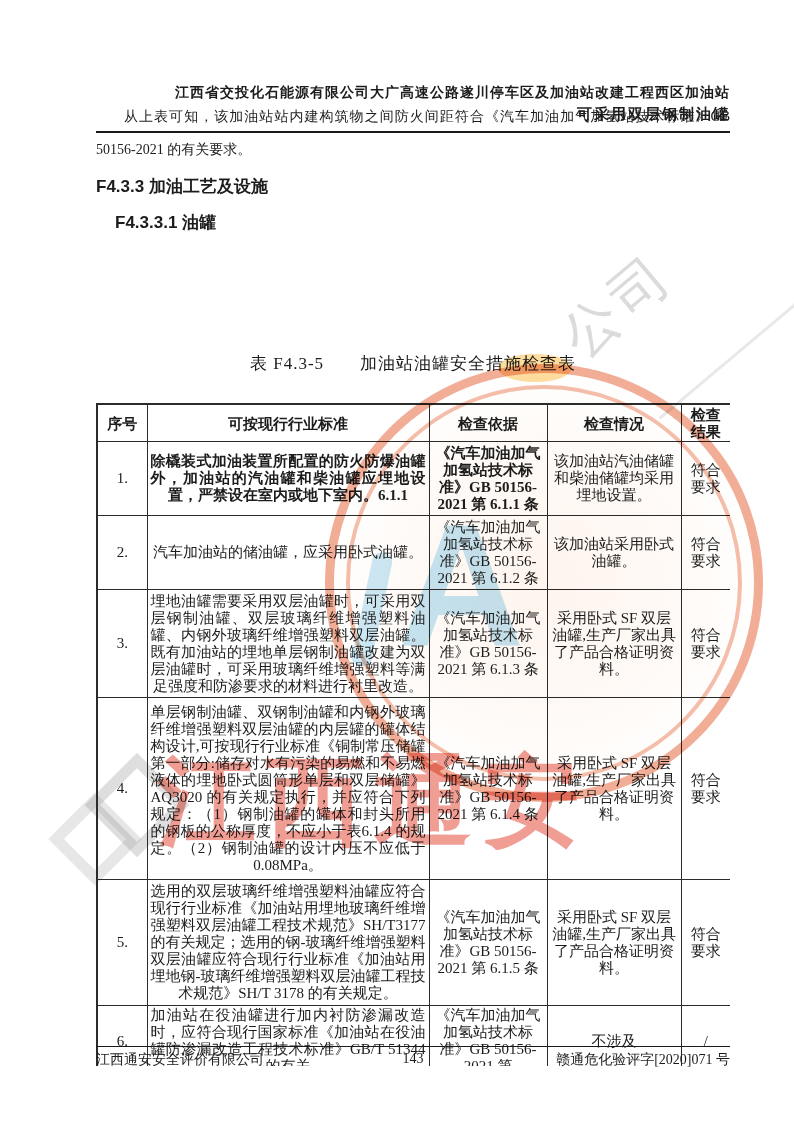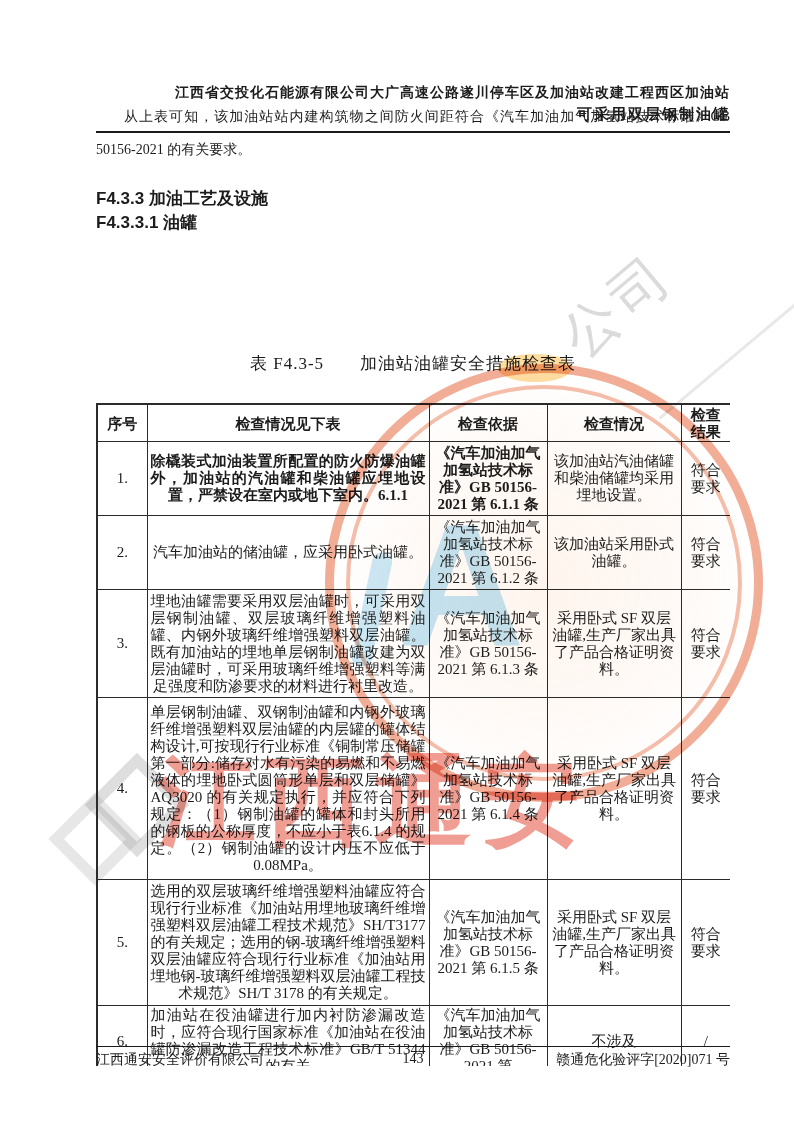--- a/index.html
+++ b/index.html
@@ -30,22 +30,22 @@
     text-align: justify;
     text-indent: 2em;
   }
   .para-1 { top: 100px; }
   .para-2 { top: 237px; }
   .heading {
     position: absolute; left: 96px; width: 634px;
     font-family: "Liberation Sans", sans-serif;
     font-weight: bold; font-size: 17px;
   }
-  .heading-1 { top: 175px; margin-top: 12px; }
-  .heading-2 { top: 211px; }
+  .heading-1 { top: 175px; }
+  .heading-2 { top: 211px; margin-left: 19px; }
 
   .table-title {
     position: absolute; left: 96px; top: 352px; width: 634px;
     text-align: center; font-size: 17px; letter-spacing: 1px;
   }
 
   
   .table-wrap {
     position: absolute; left: 96px; top: 383px; width: 634px; height: 663px;
     overflow: hidden;
@@ -180,21 +180,21 @@
         <colgroup>
           <col style="width:50px">
             <col style="width:282px">
             <col style="width:118px">
             <col style="width:134px">
             <col style="width:50px">
         </colgroup>
         <tbody>
             <tr class="hdr">
           <th>序号</th>
-          <th>检查情况见下表</th>
+          <th>可按现行行业标准</th>
           <th>检查依据</th>
           <th>检查情况</th>
           <th>检查结果</th>
         </tr>
         <tr class="r1 bold-row">
           <td class="cell-no">1.</td>
           <td class="cell-item">除橇装式加油装置所配置的防火防爆油罐外，加油站的汽油罐和柴油罐应埋地设置，严禁设在室内或地下室内。6.1.1</td>
           <td class="cell-basis">《汽车加油加气加氢站技术标准》GB 50156-2021 第 6.1.1 条</td>
           <td class="cell-situation">该加油站汽油储罐和柴油储罐均采用埋地设置。</td>
           <td class="cell-result">符合要求</td>

